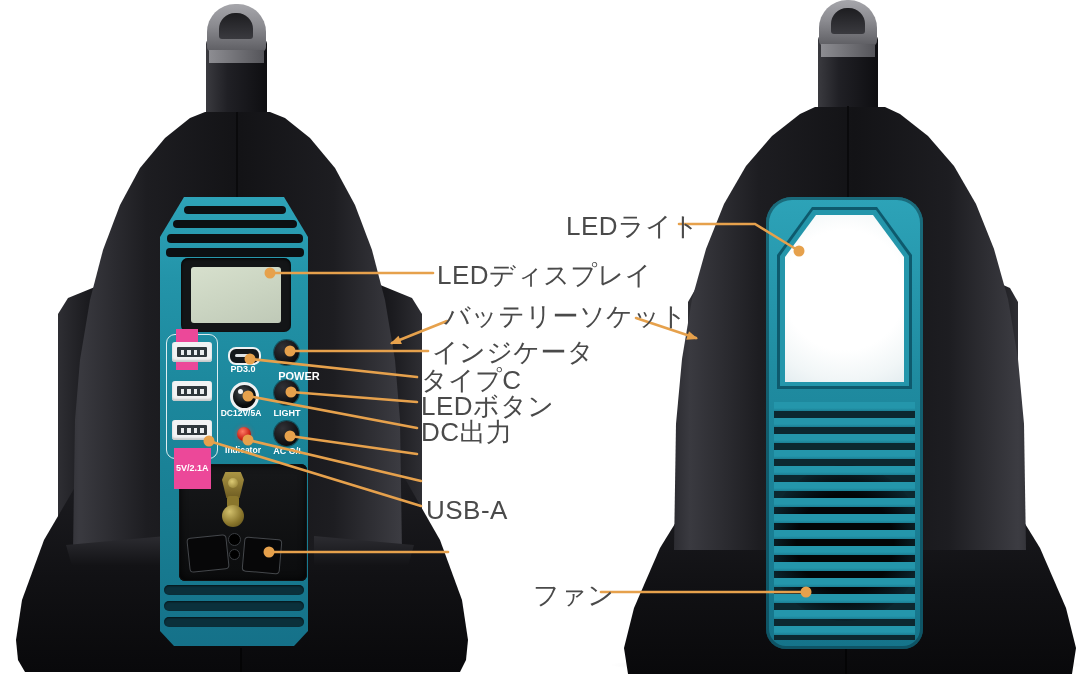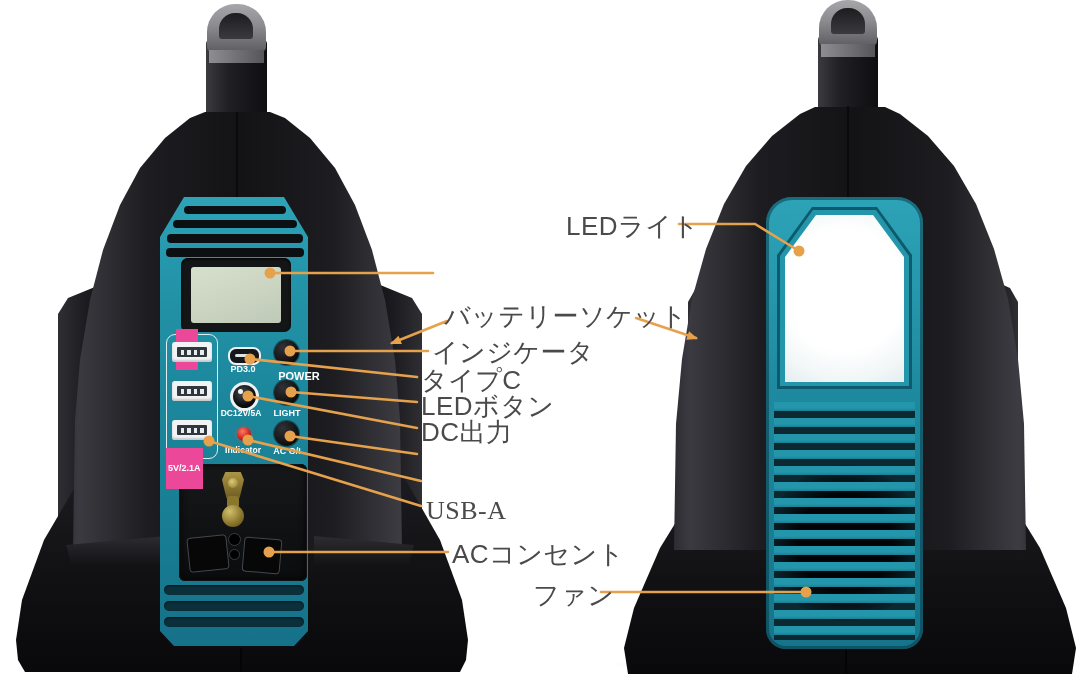--- a/index.html
+++ b/index.html
@@ -103,21 +103,21 @@
   <div class="abs vent-top" style="left:184px;top:206px;width:102px;height:8px;"></div>
   <div class="abs vent-top" style="left:173px;top:220px;width:124px;height:8px;"></div>
   <div class="abs vent-top" style="left:167px;top:234px;width:136px;height:9px;"></div>
   <div class="abs vent-top" style="left:166px;top:248px;width:138px;height:9px;"></div>
 
   <div class="abs lcd-frame" style="left:181px;top:258px;width:110px;height:74px;"></div>
   <div class="abs lcd-screen" style="left:191px;top:267px;width:90px;height:56px;"></div>
 
   <div class="abs usb-bracket" style="left:166px;top:334px;width:50px;height:123px;"></div>
   <div class="abs micro micro-bg" style="left:176px;top:329px;font-size:8.5px;">USB</div>
-  <div class="abs micro micro-bg" style="left:166px;top:448px;font-size:9px;">5V/2.1A</div>
+  <div class="abs micro micro-bg" style="left:174px;top:448px;font-size:9px;">5V/2.1A</div>
 
   <div class="abs usb-port" style="left:172px;top:342px;width:40px;height:20px;">
       <div class="usb-slot">
         <div class="usb-pin"></div>
         <div class="usb-pin"></div>
         <div class="usb-pin"></div>
         <div class="usb-pin"></div>
       </div>
     </div>
   <div class="abs usb-port" style="left:172px;top:381px;width:40px;height:20px;">
@@ -220,23 +220,23 @@
       <circle cx="248" cy="440" r="5.5"></circle>
       <circle cx="209" cy="441" r="5.5"></circle>
       <circle cx="269" cy="552" r="5.5"></circle>
       <circle cx="806" cy="592" r="5.5"></circle>
       <circle cx="799" cy="251" r="5.5"></circle>
       <polygon points="390,344 398.5,335.7 401.9,344.1"></polygon>
       <polygon points="698,339 686.2,339.8 689.0,331.2"></polygon>
     </g>
   </svg>
 
+  <div class="abs jp-label" style="left:437px;top:261px;">LEDディスプレイ</div>
   <div class="abs jp-label" style="left:444px;top:302px;">バッテリーソケット</div>
   <div class="abs jp-label" style="left:432px;top:338px;">インジケータ</div>
   <div class="abs jp-label" style="left:421px;top:366px;">タイプC</div>
   <div class="abs jp-label" style="left:421px;top:392px;">LEDボタン</div>
   <div class="abs jp-label" style="left:421px;top:418px;">DC出力</div>
-  <div class="abs jp-label" style="left:426px;top:496px;font-family:Liberation Serif, serif;">USB-A</div>
-  <div class="abs jp-label" style="left:452px;top:540px;">ACコンセント</div>
+  <div class="abs jp-label" style="left:426px;top:496px;">USB-A</div>
   <div class="abs jp-label" style="left:533px;top:581px;">ファン</div>
   <div class="abs jp-label" style="left:566px;top:212px;">LEDライト</div>
 
 </div>
 
 </body></html>

